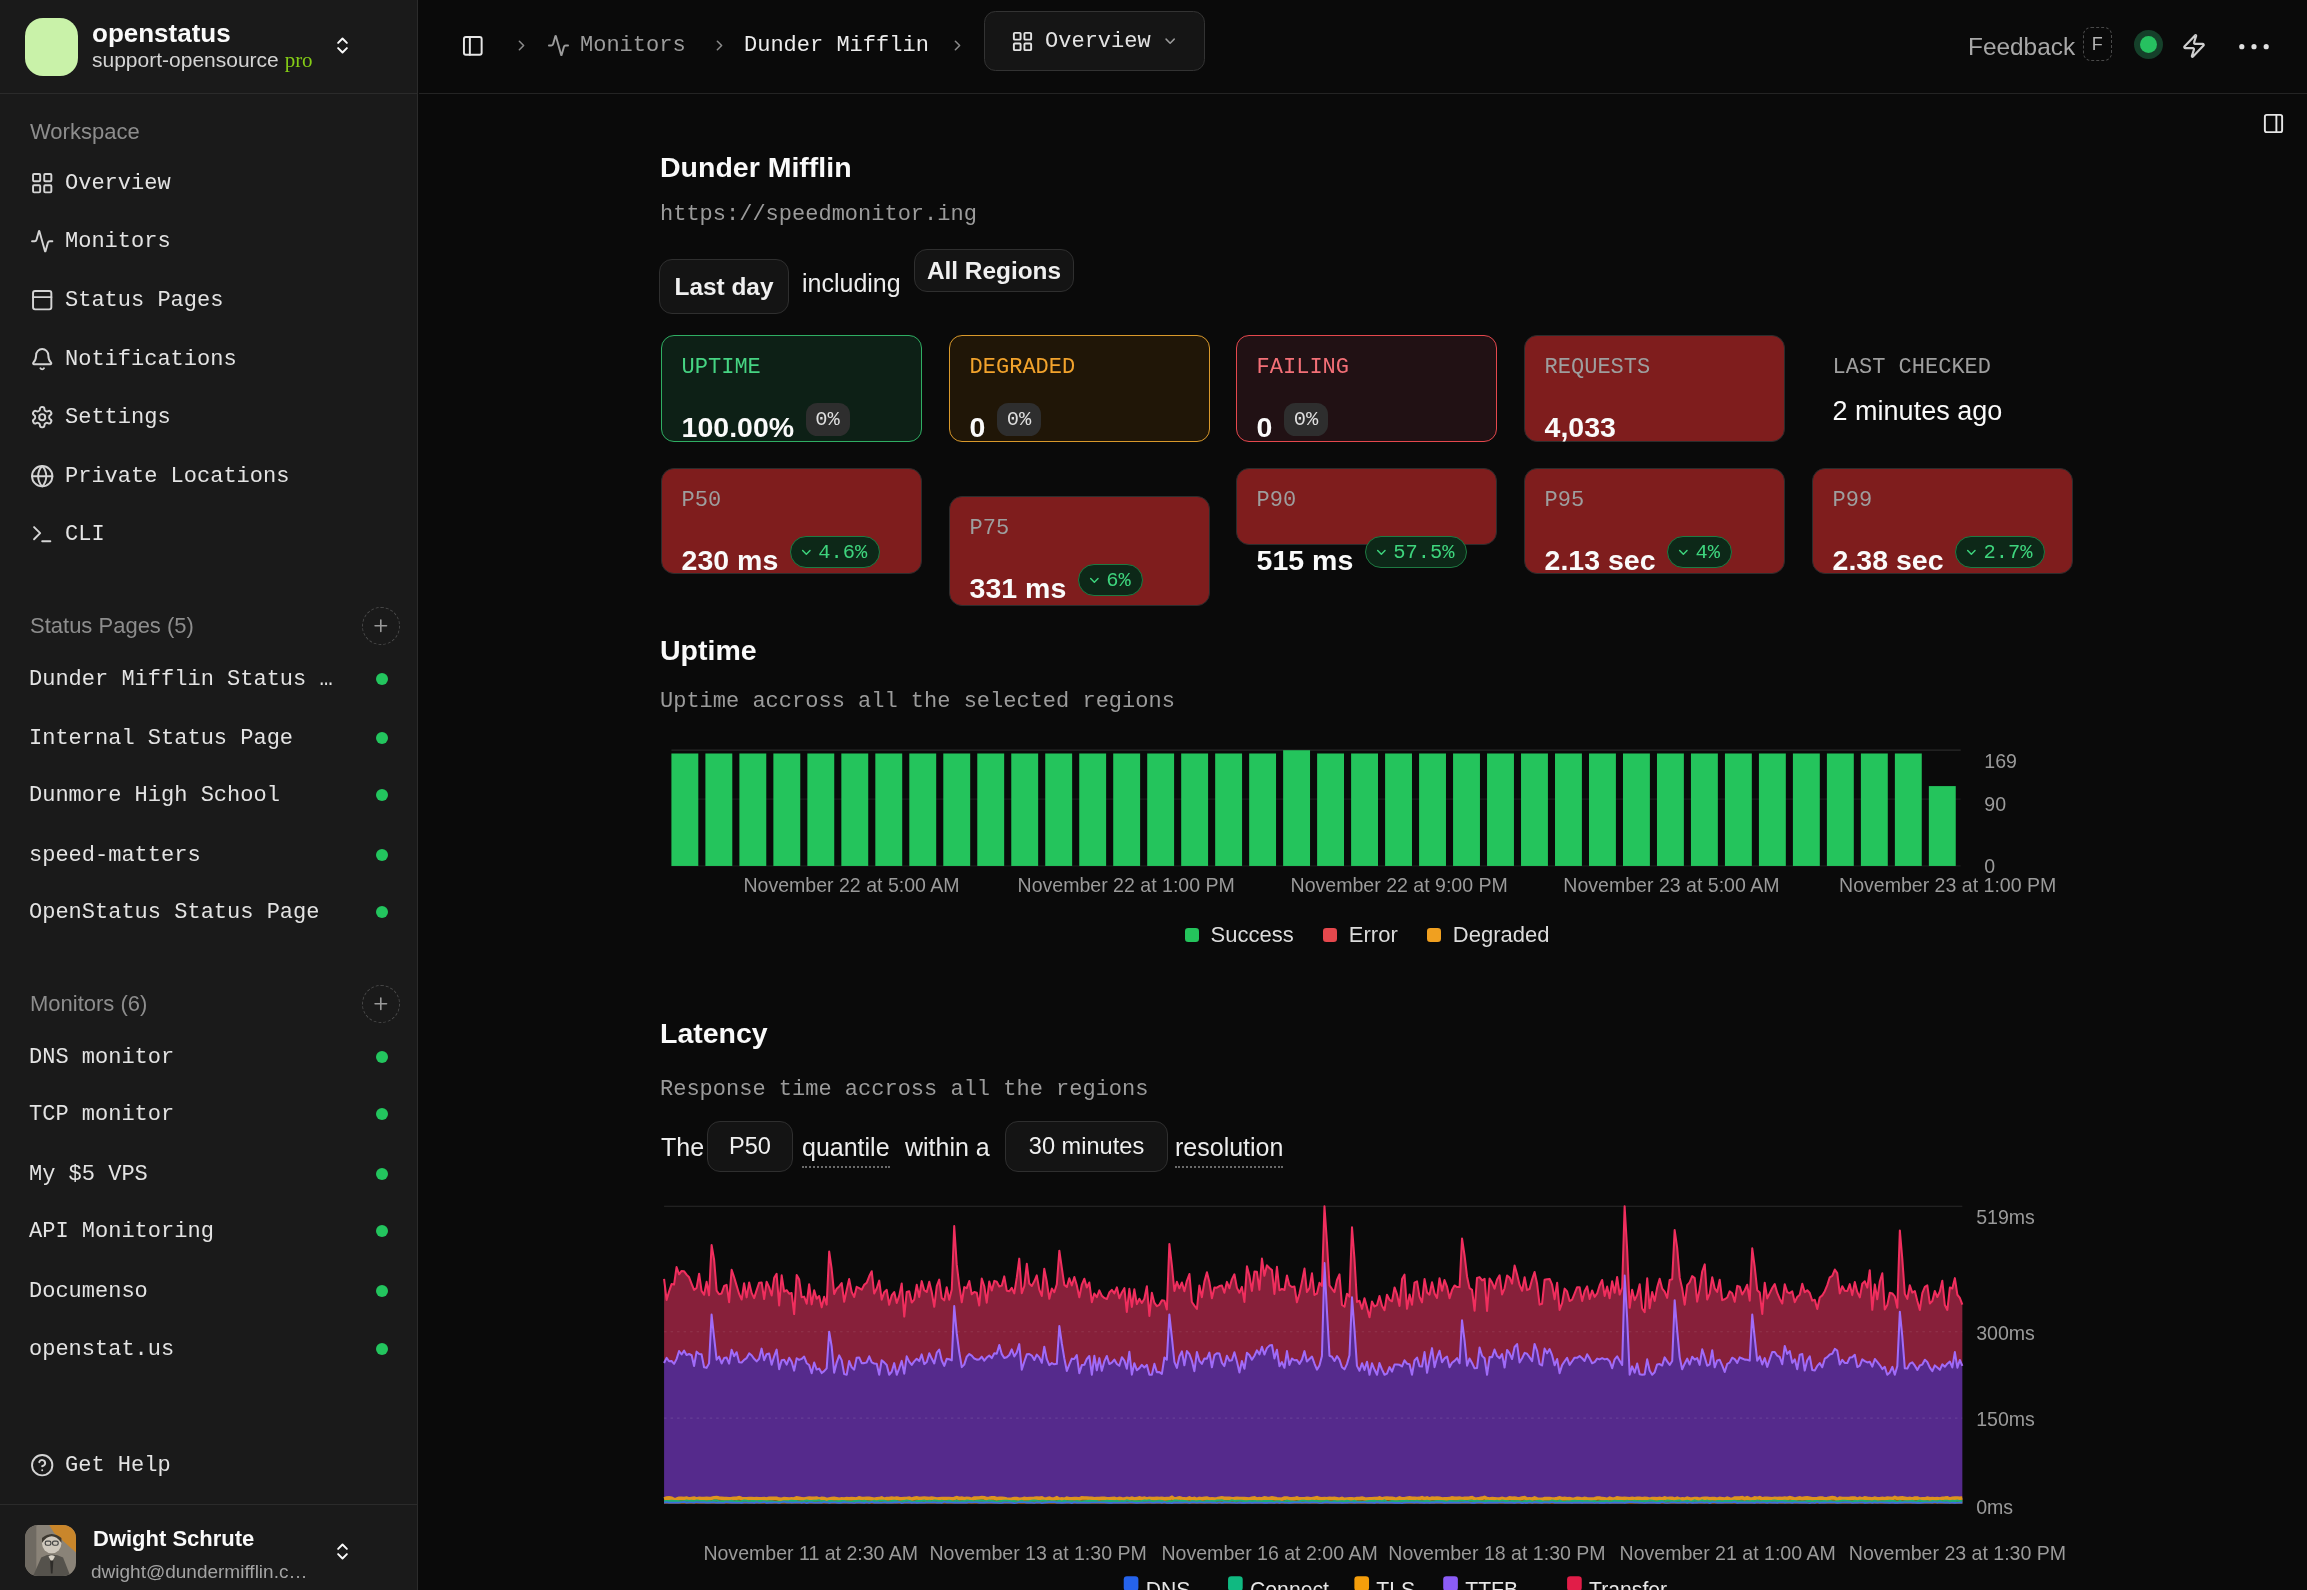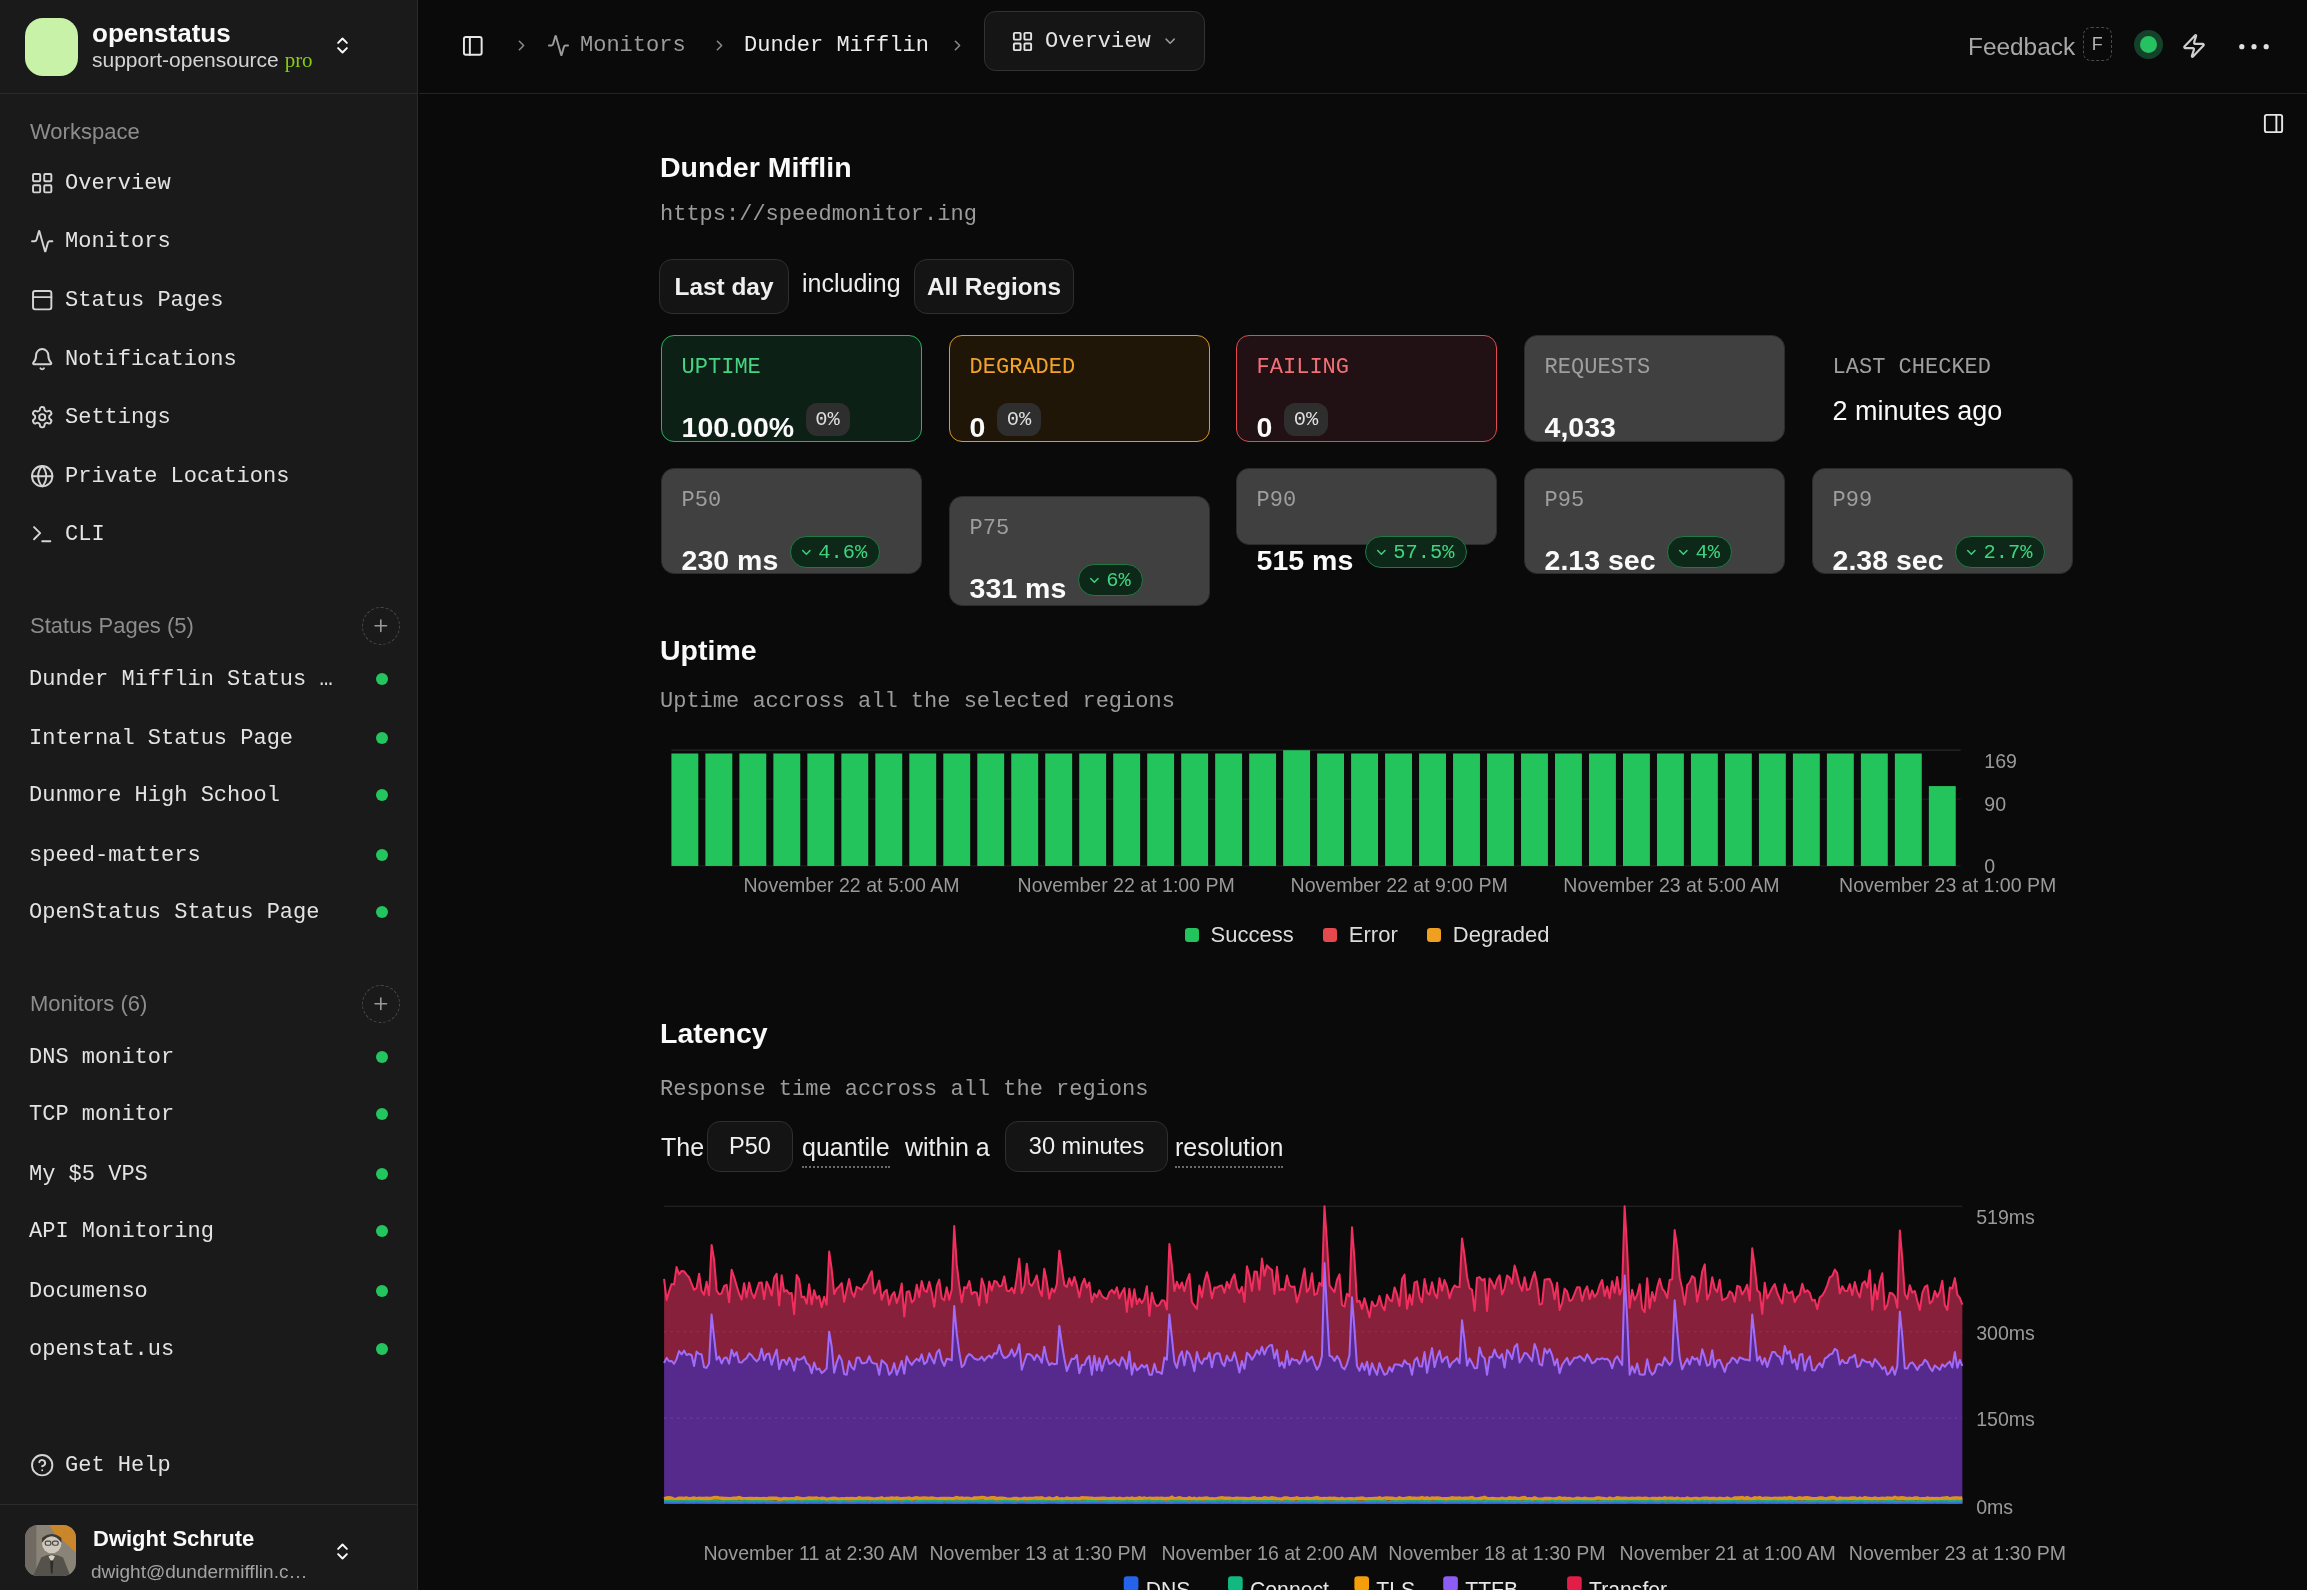--- a/index.html
+++ b/index.html
@@ -32,21 +32,21 @@
 #fbadge { position:absolute; left:2083px; top:27px; width:28.5px; height:34px; border:1.2px dashed #4a4a4a;
   border-radius:8.1px; display:flex; align-items:center; justify-content:center; font-size:18px; color:#b5b5b5; }
 #gdot-outer { position:absolute; left:2134px; top:30px; width:29px; height:29px; border-radius:50%; background:#15402a;
   display:flex; align-items:center; justify-content:center; }
 #gdot-inner { width:17px; height:17px; border-radius:50%; background:#26c160; }
 
 h1 { position:absolute; left:660px; top:151px; font-size:28.5px; font-weight:bold; color:#fafafa; }
 #url { position:absolute; left:660px; top:202px; font-family:"Liberation Mono",monospace; font-size:22px; color:#9b9b9b; }
 .btn { position:absolute; border:1.2px solid #2f2f2f; border-radius:13px; background:#141414;
   display:flex; align-items:center; justify-content:center; font-size:24.4px; font-weight:bold; color:#f0f0f0; }
-.card { position:absolute; width:261px; border:1.2px solid #2c2c2c; border-radius:13px; background:#404040;
+.card { position:absolute; width:261px; border:1.2px solid #2c2c2c; border-radius:13px; background:#7f1d1d;
   padding:19.6px 19.6px 0 19.6px; }
 .card.nob { border-color:transparent; background:transparent; }
 .card.green { border-color:#2fae63; background:#0d2016; }
 .card.amber { border-color:#d9992b; background:#201607; }
 .card.rose  { border-color:#e5484d; background:#211114; }
 .clabel { font-family:"Liberation Mono",monospace; font-size:22px; color:#9e9e9e; line-height:24.4px; }
 .cvrow { display:flex; align-items:center; gap:11.4px; margin-top:14.7px; }
 .cval { font-size:28.5px; font-weight:bold; color:#fafafa; line-height:33px;margin-top:16px; }
 .cval2 { font-size:27px; font-weight:500; color:#fafafa; line-height:33px; }
 .nbadge { height:33px; padding:0 9.8px; border-radius:11.4px; background:#2e2e2e; color:#dedede;
@@ -270,21 +270,21 @@
 <div class="abs" style="left:2262px;top:112px"><svg class="" width="23" height="23" viewBox="0 0 24 24" fill="none" stroke="#e6e6e6" stroke-width="2" stroke-linecap="round" stroke-linejoin="round">
       <rect x="3" y="3" width="18" height="18" rx="2"></rect>
       <path d="M15 3v18"></path>
     </svg></div>
 
 <h1>Dunder Mifflin</h1>
 <div id="url">https://speedmonitor.ing</div>
 
 <div class="btn" style="left:659px;top:259px;width:130px;height:55px">Last day</div>
 <div class="abs" style="left:802px;top:269px;font-size:25px;color:#ececec">including</div>
-<div class="btn" style="left:914px;top:259px;width:160px;height:55px">All Regions</div>
+<div class="btn" style="left:914px;top:249px;width:160px;height:43px">All Regions</div>
 
 <div class="card green" style="left:661px;top:335px;height:107px">
   <div class="clabel" style="color:#46d483">UPTIME</div>
   <div class="cvrow">
       <span class="cval">100.00%</span>
       <span class="nbadge">0%</span>
     </div>
 </div>
 <div class="card amber" style="left:949px;top:335px;height:107px">
   <div class="clabel" style="color:#f2a32c">DEGRADED</div>

